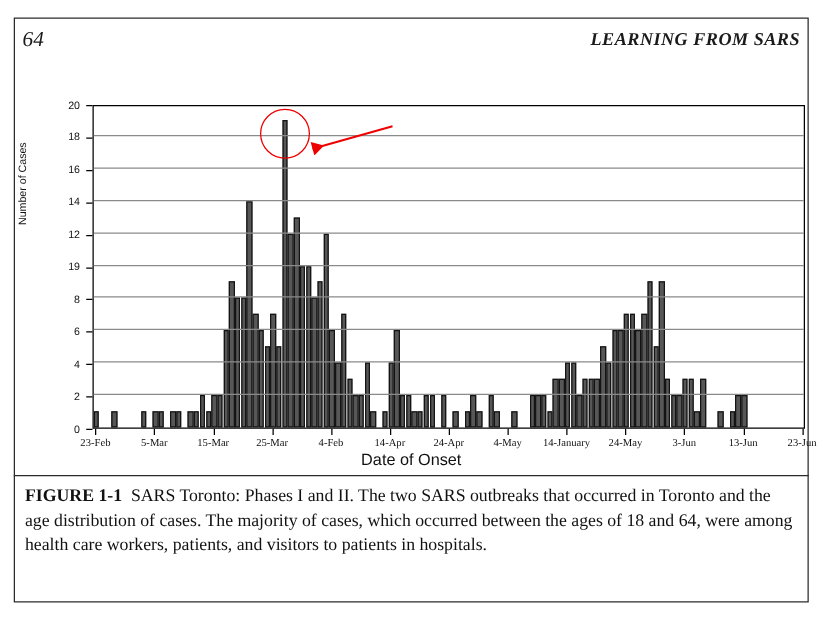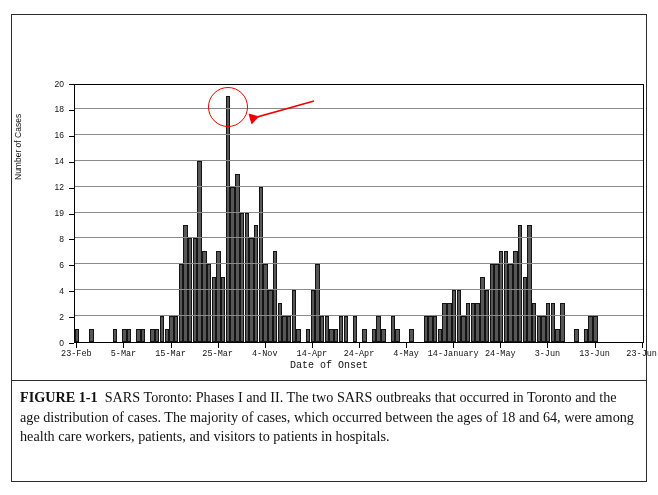--- a/index.html
+++ b/index.html
@@ -70,38 +70,38 @@
     position:absolute;text-align:right;
     font-family:"Liberation Sans", sans-serif;
     font-size:8.5px;color:#111;
     width:30px;
   }
   .xtick{
     position:absolute;top:0;width:1px;height:5px;background:#000;
   }
   .xlabel-t{
     position:absolute;top:6px;
-    font-family:Liberation Mono, monospace;
+    font-family:Liberation Serif, serif;
     font-size:8.5px;color:#111;
     transform:translateX(-50%);
     white-space:nowrap;
   }
   .axis-title-y{
     position:absolute;left:2px;top:120px;
     font-family:"Liberation Sans", sans-serif;
     font-size:8.5px;color:#111;
     transform:rotate(-90deg);
     transform-origin:left top;
     white-space:nowrap;
   }
   .axis-title-x{
     position:absolute;top:300px;left:0;width:636px;
     text-align:center;
-    font-family:Liberation Mono, monospace;
-    font-size:10px;color:#111;
+    font-family:Liberation Sans, sans-serif;
+    font-size:13px;color:#111;
   }
   
   .anno-circle{
     position:absolute;
     border:1.6px solid #ee0000;
     border-radius:50%;
     background:transparent;
   }
   .anno-text{
     position:absolute;
@@ -118,20 +118,24 @@
     font-size:14.2px;line-height:19.6px;color:#111;
     text-align:left;
   }
   .caption b{font-weight:bold;}
 </style>
 </head>
 <body>
 
 <div class="page">
 
+  <div class="runhead">
+    <div class="folio">64</div>
+    <div class="runtitle">LEARNING FROM SARS</div>
+  </div>
 
   <div class="figbox"></div>
   <div class="rule"></div>
 
   <div class="chart">
     <div class="axis-title-y">Number of Cases</div>
     <div class="axis-title-x">Date of Onset</div>
 
     <div class="plot" id="plot">
       <div class="bars" id="bars">
@@ -264,21 +268,21 @@
     <div id="xaxis">
         <div class="xtick" style="left: 65.3554px; top: 283px;"></div>
         <div class="xlabel-t" style="left: 65.3554px; top: 289px;">23-Feb</div>
         <div class="xtick" style="left: 112.463px; top: 283px;"></div>
         <div class="xlabel-t" style="left: 112.463px; top: 289px;">5-Mar</div>
         <div class="xtick" style="left: 159.57px; top: 283px;"></div>
         <div class="xlabel-t" style="left: 159.57px; top: 289px;">15-Mar</div>
         <div class="xtick" style="left: 206.678px; top: 283px;"></div>
         <div class="xlabel-t" style="left: 206.678px; top: 289px;">25-Mar</div>
         <div class="xtick" style="left: 253.785px; top: 283px;"></div>
-        <div class="xlabel-t" style="left: 253.785px; top: 289px;">4-Nov</div>
+        <div class="xlabel-t" style="left: 253.785px; top: 289px;">4-Feb</div>
         <div class="xtick" style="left: 300.893px; top: 283px;"></div>
         <div class="xlabel-t" style="left: 300.893px; top: 289px;">14-Apr</div>
         <div class="xtick" style="left: 348px; top: 283px;"></div>
         <div class="xlabel-t" style="left: 348px; top: 289px;">24-Apr</div>
         <div class="xtick" style="left: 395.107px; top: 283px;"></div>
         <div class="xlabel-t" style="left: 395.107px; top: 289px;">4-May</div>
         <div class="xtick" style="left: 442.215px; top: 283px;"></div>
         <div class="xlabel-t" style="left: 442.215px; top: 289px;">14-January</div>
         <div class="xtick" style="left: 489.322px; top: 283px;"></div>
         <div class="xlabel-t" style="left: 489.322px; top: 289px;">24-May</div>

